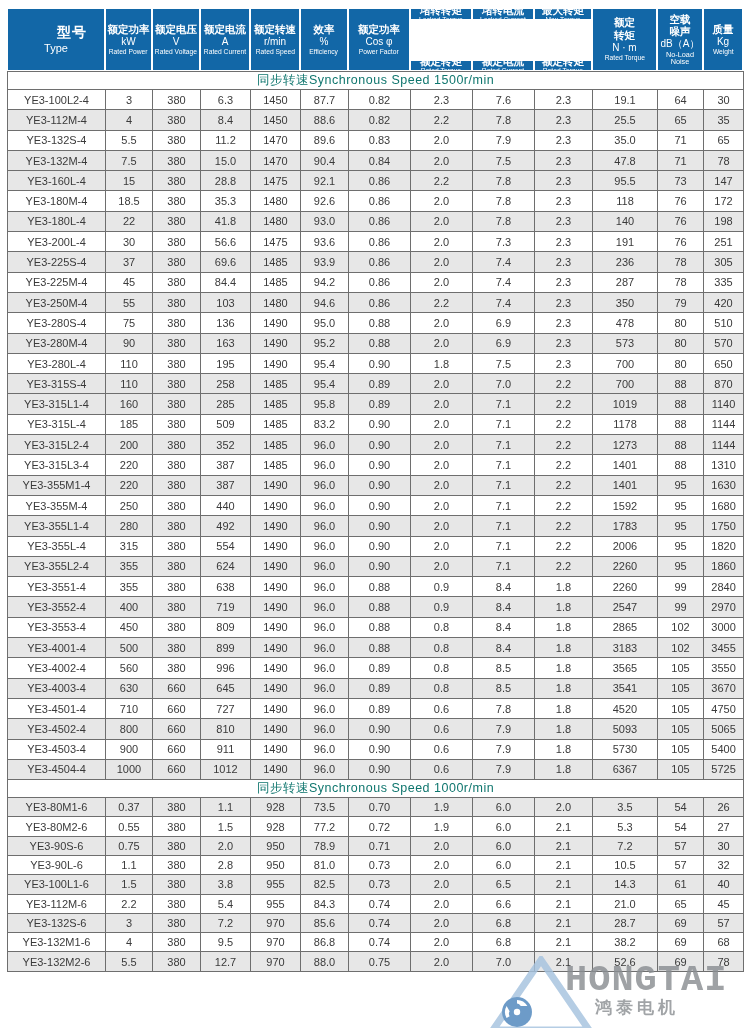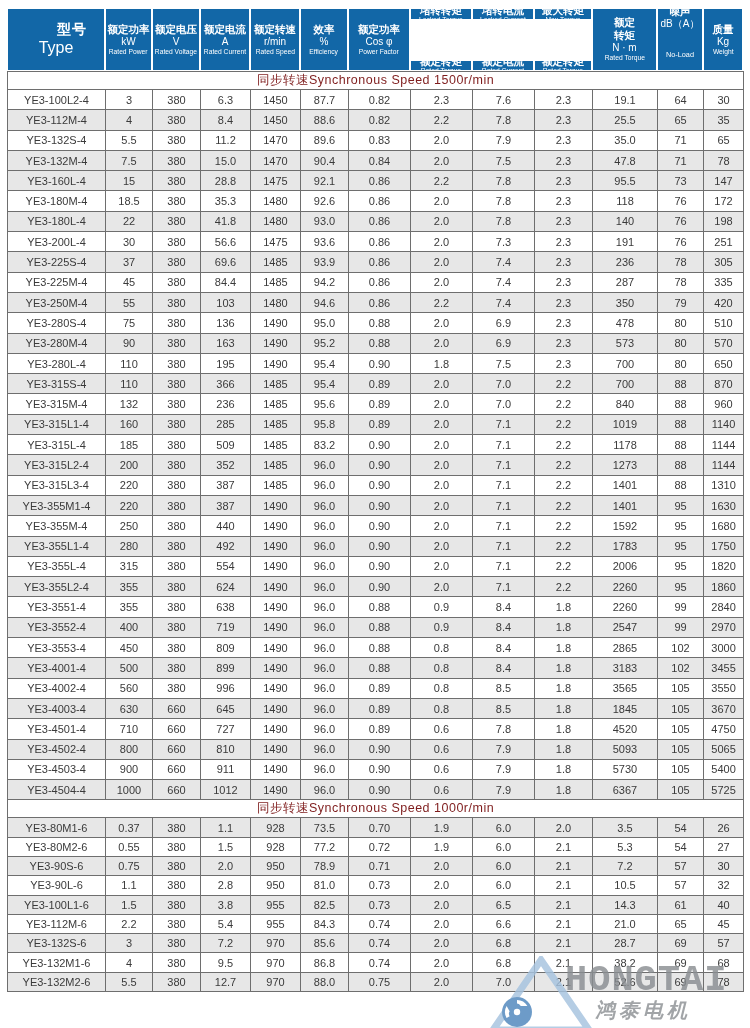--- a/index.html
+++ b/index.html
@@ -16,57 +16,57 @@
     width:736px;height:63px;background:#fff;
   }
   .hcell{
     background:#1267a7;color:#fff;border:1px solid #fff;box-sizing:border-box;
     display:flex;flex-direction:column;align-items:center;justify-content:center;
     text-align:center;line-height:1.15;overflow:hidden;
   }
   .hsplit{display:grid;grid-template-rows:1fr 1fr;height:63px;gap:40px;}
   .hsplit .hcell{height:100%;}
   .zh-big{font-size:14px;font-weight:bold;letter-spacing:1px;margin-left:32px;}
-  .en-big{font-size:16px;margin-top:2px;}
+  .en-big{font-size:11px;margin-top:2px;}
   .zh{font-size:10.5px;font-weight:bold;white-space:nowrap;}
   .unit{font-size:10px;margin:1px 0;}
   .en{font-size:7.3px;white-space:nowrap;transform:scale(.92);transform-origin:center;}
-  .en2{font-size:7.3px;white-space:nowrap;line-height:1.05;margin-top:20px;}
+  .en2{font-size:7.3px;white-space:nowrap;line-height:1.05;}
   
   table.spec{
     border-collapse:collapse;table-layout:fixed;width:736px;
     font-size:11px;color:#3a3a3a;
   }
   table.spec td{
     border:1px solid #6e6e6e;text-align:center;padding:0;
     overflow:hidden;white-space:nowrap;
   }
   tr.sec0 td{height:19.3px;}
   tr.sec1 td{height:18.3px;}
   tr.gray td{background:#e7e7e7;}
   tr.white td{background:#ffffff;}
   td.type-cell{font-size:11px;letter-spacing:0;}
   tr.section-row td{
-    height:17px;background:#fff;font-size:12.5px;color:#7f1d1d;
+    height:17px;background:#fff;font-size:12.5px;color:#0f766e;
     font-weight:normal;letter-spacing:.5px;
   }
   
   .watermark{
     position:absolute;left:478px;top:948px;width:240px;height:78px;
     opacity:.82;pointer-events:none;display:flex;align-items:flex-start;
   }
   .wm-tri{flex:0 0 auto;}
   .wm-text{margin-left:-32px;margin-top:6px;}
   .wm-latin{
     font-size:37px;font-weight:bold;color:#8a8e92;letter-spacing:1px;
     line-height:1;font-family:Liberation Mono, monospace;text-align:center;
   }
   .wm-zh{
-    font-size:20px;font-weight:bold;color:#8d9194;letter-spacing:4px;
-    line-height:1.1;margin-left:30px;white-space:nowrap;font-style:italic;
+    font-size:17px;font-weight:bold;color:#8d9194;letter-spacing:4px;
+    line-height:1.1;margin-left:30px;white-space:nowrap;
   }
 </style>
 </head>
 <body>
 
 <div class="page">
 
   <div class="thead">
     <div class="hcell">
       <span class="zh-big">型号</span>
@@ -379,45 +379,30 @@
           <td>7.5</td>
           <td>2.3</td>
           <td>700</td>
           <td>80</td>
           <td>650</td>
         </tr>
         <tr class="sec0 gray">
           <td class="type-cell">YE3-315S-4</td>
           <td>110</td>
           <td>380</td>
-          <td>366</td>
+          <td>258</td>
           <td>1485</td>
           <td>95.4</td>
           <td>0.89</td>
           <td>2.0</td>
           <td>7.0</td>
           <td>2.2</td>
           <td>700</td>
           <td>88</td>
           <td>870</td>
-        </tr>
-        <tr class="sec0 white">
-          <td class="type-cell">YE3-315M-4</td>
-          <td>132</td>
-          <td>380</td>
-          <td>236</td>
-          <td>1485</td>
-          <td>95.6</td>
-          <td>0.89</td>
-          <td>2.0</td>
-          <td>7.0</td>
-          <td>2.2</td>
-          <td>840</td>
-          <td>88</td>
-          <td>960</td>
         </tr>
         <tr class="sec0 gray">
           <td class="type-cell">YE3-315L1-4</td>
           <td>160</td>
           <td>380</td>
           <td>285</td>
           <td>1485</td>
           <td>95.8</td>
           <td>0.89</td>
           <td>2.0</td>
@@ -626,21 +611,21 @@
           <td class="type-cell">YE3-4003-4</td>
           <td>630</td>
           <td>660</td>
           <td>645</td>
           <td>1490</td>
           <td>96.0</td>
           <td>0.89</td>
           <td>0.8</td>
           <td>8.5</td>
           <td>1.8</td>
-          <td>1845</td>
+          <td>3541</td>
           <td>105</td>
           <td>3670</td>
         </tr>
         <tr class="sec0 white">
           <td class="type-cell">YE3-4501-4</td>
           <td>710</td>
           <td>660</td>
           <td>727</td>
           <td>1490</td>
           <td>96.0</td>

